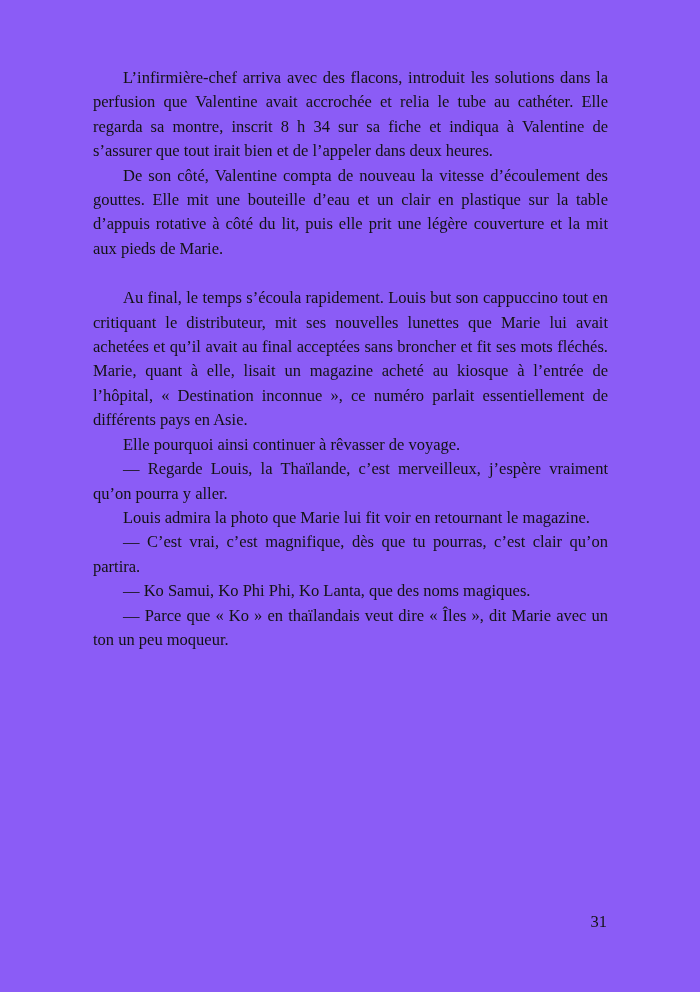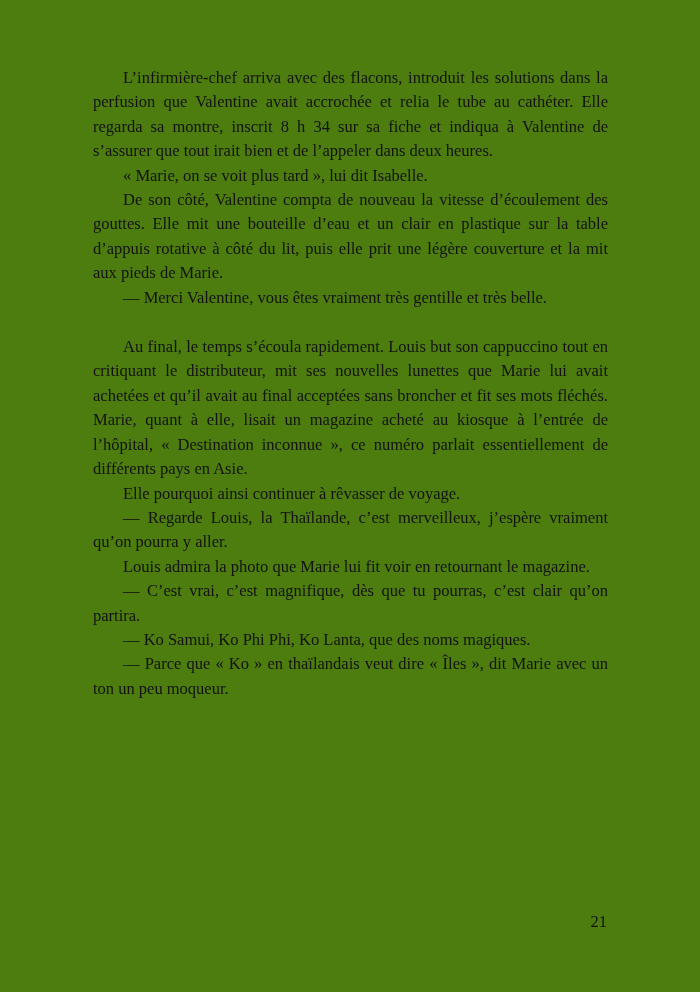--- a/index.html
+++ b/index.html
@@ -11,21 +11,21 @@
     height: 992px;
     background: #ffffff;
     color: #131313;
     font-family: "Liberation Serif", "DejaVu Serif", serif;
     position: relative;
     overflow: hidden;
   }
   .page {
     position: absolute;
     inset: 0;
-    background: #4d7c0f;
+    background: #8b5cf6;
   }
   .text-block {
     position: absolute;
     left: 93px;
     right: 92px;
     top: 66px;
     font-size: 16.5px;
     line-height: 24.4px;
     text-align: justify;
     text-justify: inter-word;
@@ -46,25 +46,23 @@
     line-height: 20px;
     color: #131313;
   }
 </style>
 </head>
 <body>
 
 <div class="page">
   <div class="text-block">
     <p>L’infirmière-chef arriva avec des flacons, introduit les solutions dans la perfusion que Valentine avait accrochée et relia le tube au cathéter. Elle regarda sa montre, inscrit 8 h 34 sur sa fiche et indiqua à Valentine de s’assurer que tout irait bien et de l’appeler dans deux heures.</p>
-    <p>« Marie, on se voit plus tard », lui dit Isabelle.</p>
     <p>De son côté, Valentine compta de nouveau la vitesse d’écoulement des gouttes. Elle mit une bouteille d’eau et un clair en plastique sur la table d’appuis rotative à côté du lit, puis elle prit une légère couverture et la mit aux pieds de Marie.</p>
-    <p>— Merci Valentine, vous êtes vraiment très gentille et très belle.</p>
     <p class="gap-before">Au final, le temps s’écoula rapidement. Louis but son cappuccino tout en critiquant le distributeur, mit ses nouvelles lunettes que Marie lui avait achetées et qu’il avait au final acceptées sans broncher et fit ses mots fléchés. Marie, quant à elle, lisait un magazine acheté au kiosque à l’entrée de l’hôpital, « Destination inconnue », ce numéro parlait essentiellement de différents pays en Asie.</p>
     <p>Elle pourquoi ainsi continuer à rêvasser de voyage.</p>
     <p>— Regarde Louis, la Thaïlande, c’est merveilleux, j’espère vraiment qu’on pourra y aller.</p>
     <p>Louis admira la photo que Marie lui fit voir en retournant le magazine.</p>
     <p>— C’est vrai, c’est magnifique, dès que tu pourras, c’est clair qu’on partira.</p>
     <p>— Ko Samui, Ko Phi Phi, Ko Lanta, que des noms magiques.</p>
     <p>— Parce que « Ko » en thaïlandais veut dire « Îles », dit Marie avec un ton un peu moqueur.</p>
   </div>
-  <div class="page-number">21</div>
+  <div class="page-number">31</div>
 </div>
 
 </body></html>

